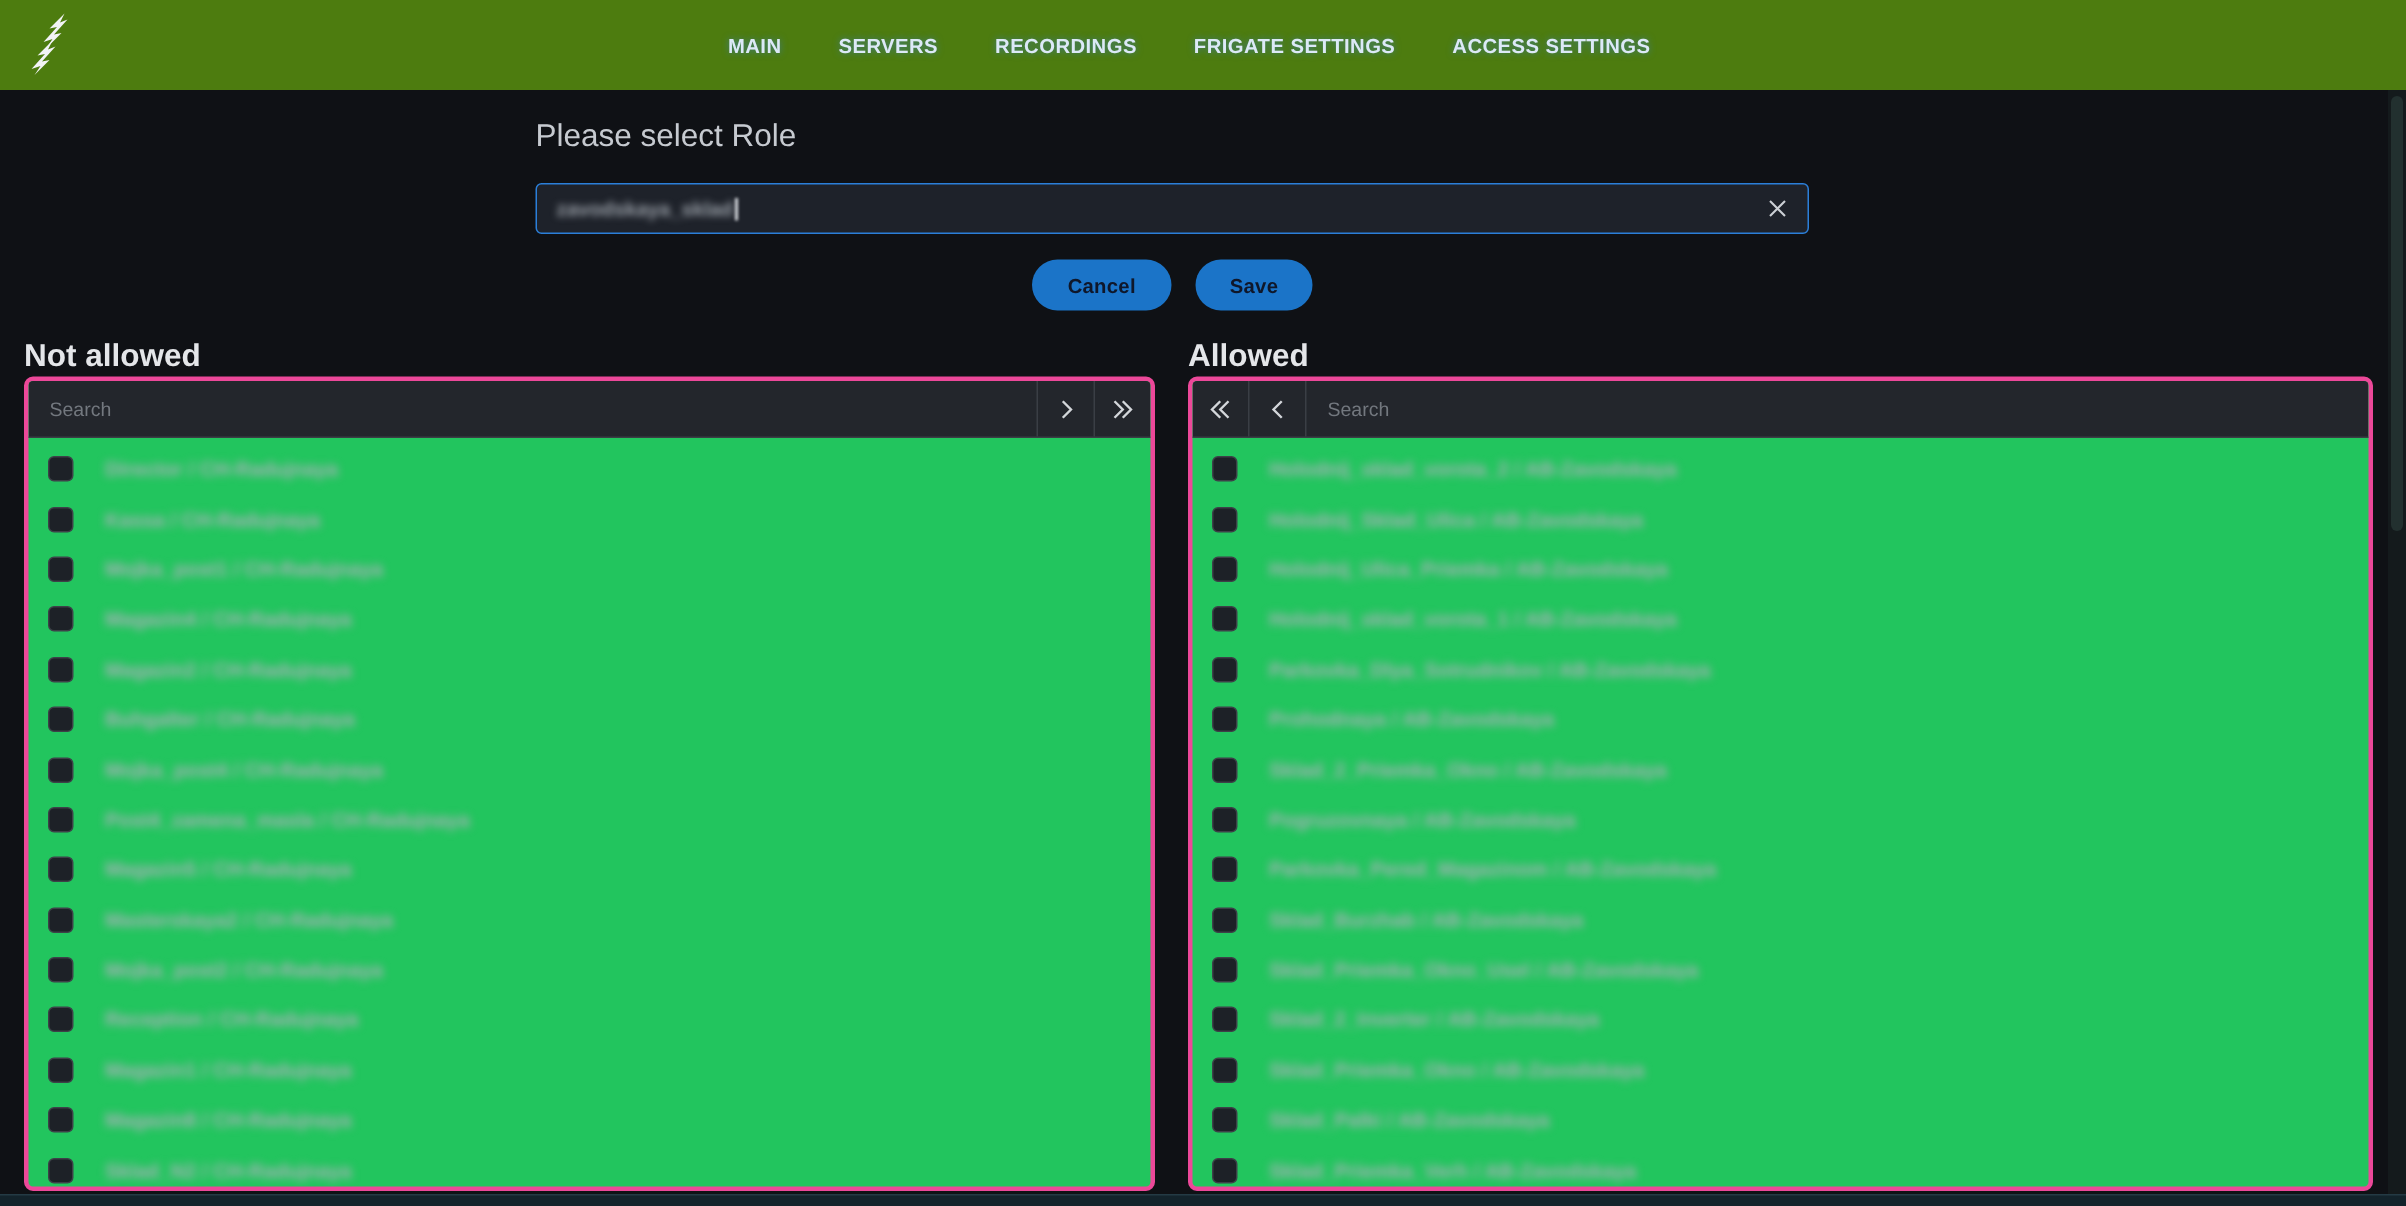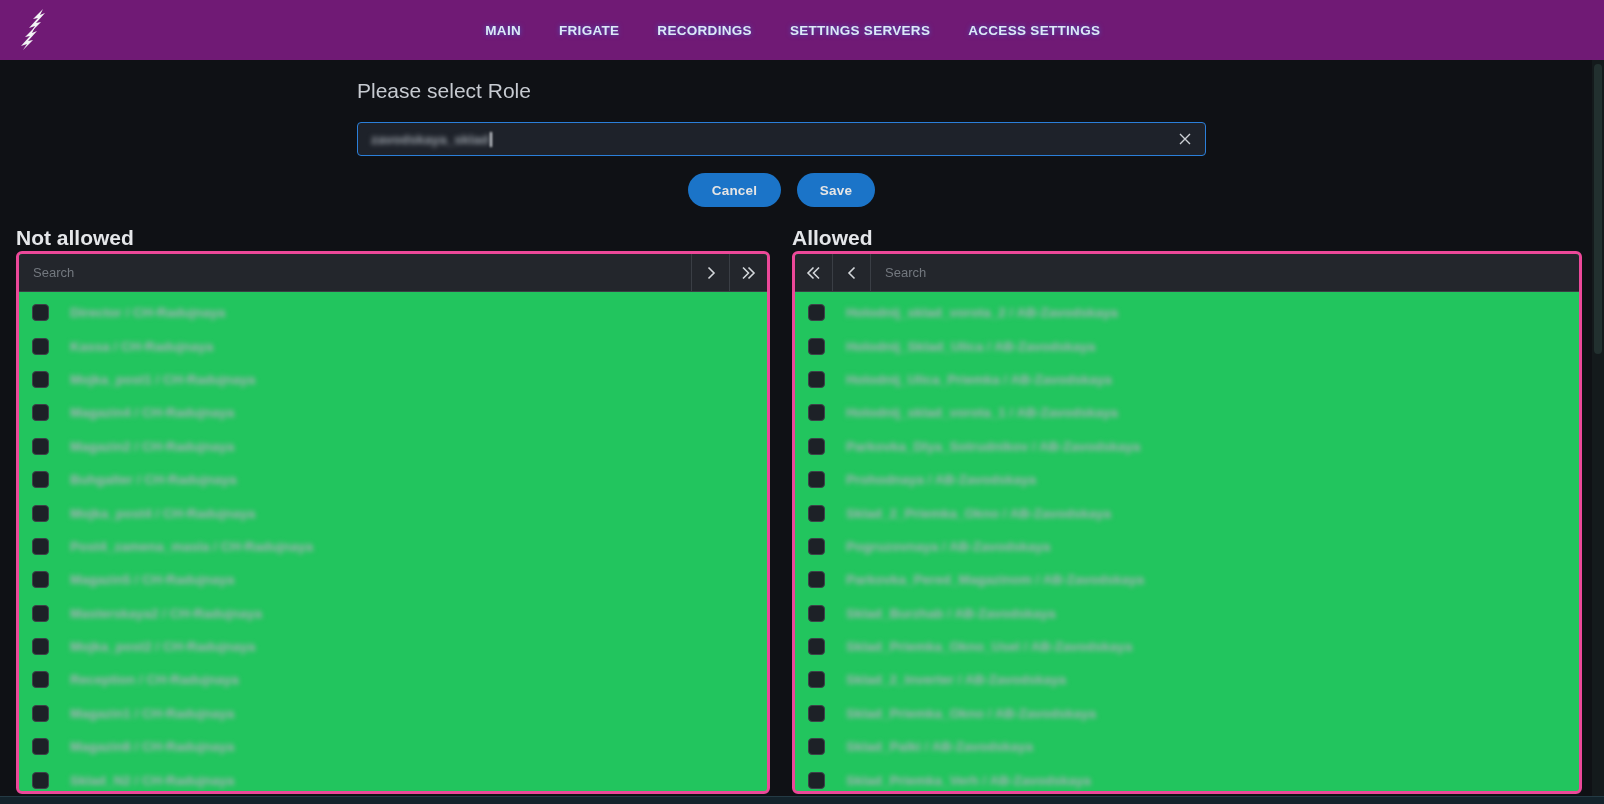--- a/index.html
+++ b/index.html
@@ -4,21 +4,21 @@
 <style>
   * { margin:0; padding:0; box-sizing:border-box; }
   html,body { width:1604px; height:804px; overflow:hidden; }
   body {
     background:#0f1115;
     font-family:"Liberation Sans","DejaVu Sans",sans-serif;
     position:relative;
     color:#c9ccd1;
   }
   
-  .navbar { position:absolute; left:0; top:0; width:1604px; height:60px; background:#701a75; }
+  .navbar { position:absolute; left:0; top:0; width:1604px; height:60px; background:#4d7c0f; }
   .logo { position:absolute; left:13px; top:7px; width:44px; height:46px; cursor:pointer; }
   .nav-menu { position:absolute; left:50%; top:0; transform:translateX(-51.5%); height:60px; display:flex; align-items:center; gap:38px; }
   .nav-item {
     color:#dcE9f7; font-weight:700; font-size:13.5px; letter-spacing:.3px;
     text-shadow:0 0 5px rgba(47,129,247,.55); cursor:pointer; white-space:nowrap;
   }
   .nav-right { position:absolute; right:74px; top:0; height:60px; display:flex; align-items:center; gap:15px; }
   .toggle { position:relative; width:61px; height:27px; border-radius:14px; background:#1b74c8; cursor:pointer; flex:none; }
   .toggle .sun { position:absolute; left:8px; top:6px; }
   .toggle .knob { position:absolute; right:3px; top:3px; width:21px; height:21px; border-radius:50%; background:#ffffff; }
@@ -29,21 +29,21 @@
   .role-input {
     position:absolute; left:357px; top:122px; width:849px; height:34px;
     background:#1e222a; border:1px solid #2b7fd9; border-radius:4px;
     display:flex; align-items:center; padding:0 13px; cursor:text;
   }
   .role-value { color:#9aa0a8; font-size:13.5px; font-weight:600; filter:blur(2.6px); }
   .caret { width:2px; height:15px; background:#d7dadf; margin-left:1px; filter:blur(1.2px); }
   .clear-x { margin-left:auto; display:flex; cursor:pointer; }
   .btn {
     position:absolute; top:173px; height:34px; border:none; border-radius:17px;
-    background:#1b74c8; color:#e5e5e5; font-weight:700; font-size:13.5px;
+    background:#1b74c8; color:#0f172a; font-weight:700; font-size:13.5px;
     font-family:inherit; cursor:pointer; letter-spacing:.2px;
   }
   .btn-cancel { left:688px; width:93px; }
   .btn-save  { left:797px; width:78px; }
   
   .panel-title { position:absolute; top:226px; font-size:21px; font-weight:700; color:#e4e6e9; }
   .panel-title.left { left:16px; } .panel-title.right { left:792px;text-align:right; }
   .panel {
     position:absolute; top:251px; height:543px; background:#22c55e;
     border:3px solid #ec4899; border-radius:6px; overflow:hidden;
@@ -75,23 +75,23 @@
   <div class="logo">
     <svg width="44" height="46" viewBox="0 0 44 46">
       <g fill="#f2f3f5">
         <path d="M30 2 L20 12 L25 11 L16 21 L22 19 L18 25 L28 15 L23 16 L32 6 L27 8 Z"></path>
         <path d="M22 20 L12 30 L17 29 L8 39 L14 37 L10 43 L20 33 L15 34 L24 24 L19 26 Z"></path>
       </g>
     </svg>
   </div>
   <div class="nav-menu">
     <span class="nav-item">MAIN</span>
-    <span class="nav-item">FRIGATE</span>
+    <span class="nav-item">SERVERS</span>
     <span class="nav-item">RECORDINGS</span>
-    <span class="nav-item">SETTINGS SERVERS</span>
+    <span class="nav-item">FRIGATE SETTINGS</span>
     <span class="nav-item">ACCESS SETTINGS</span>
   </div>
 </div>
 
 <div class="page-title">Please select Role</div>
 
 <div class="role-input">
   <span class="role-value">zavodskaya_sklad</span>
   <span class="caret"></span>
   <span class="clear-x">

